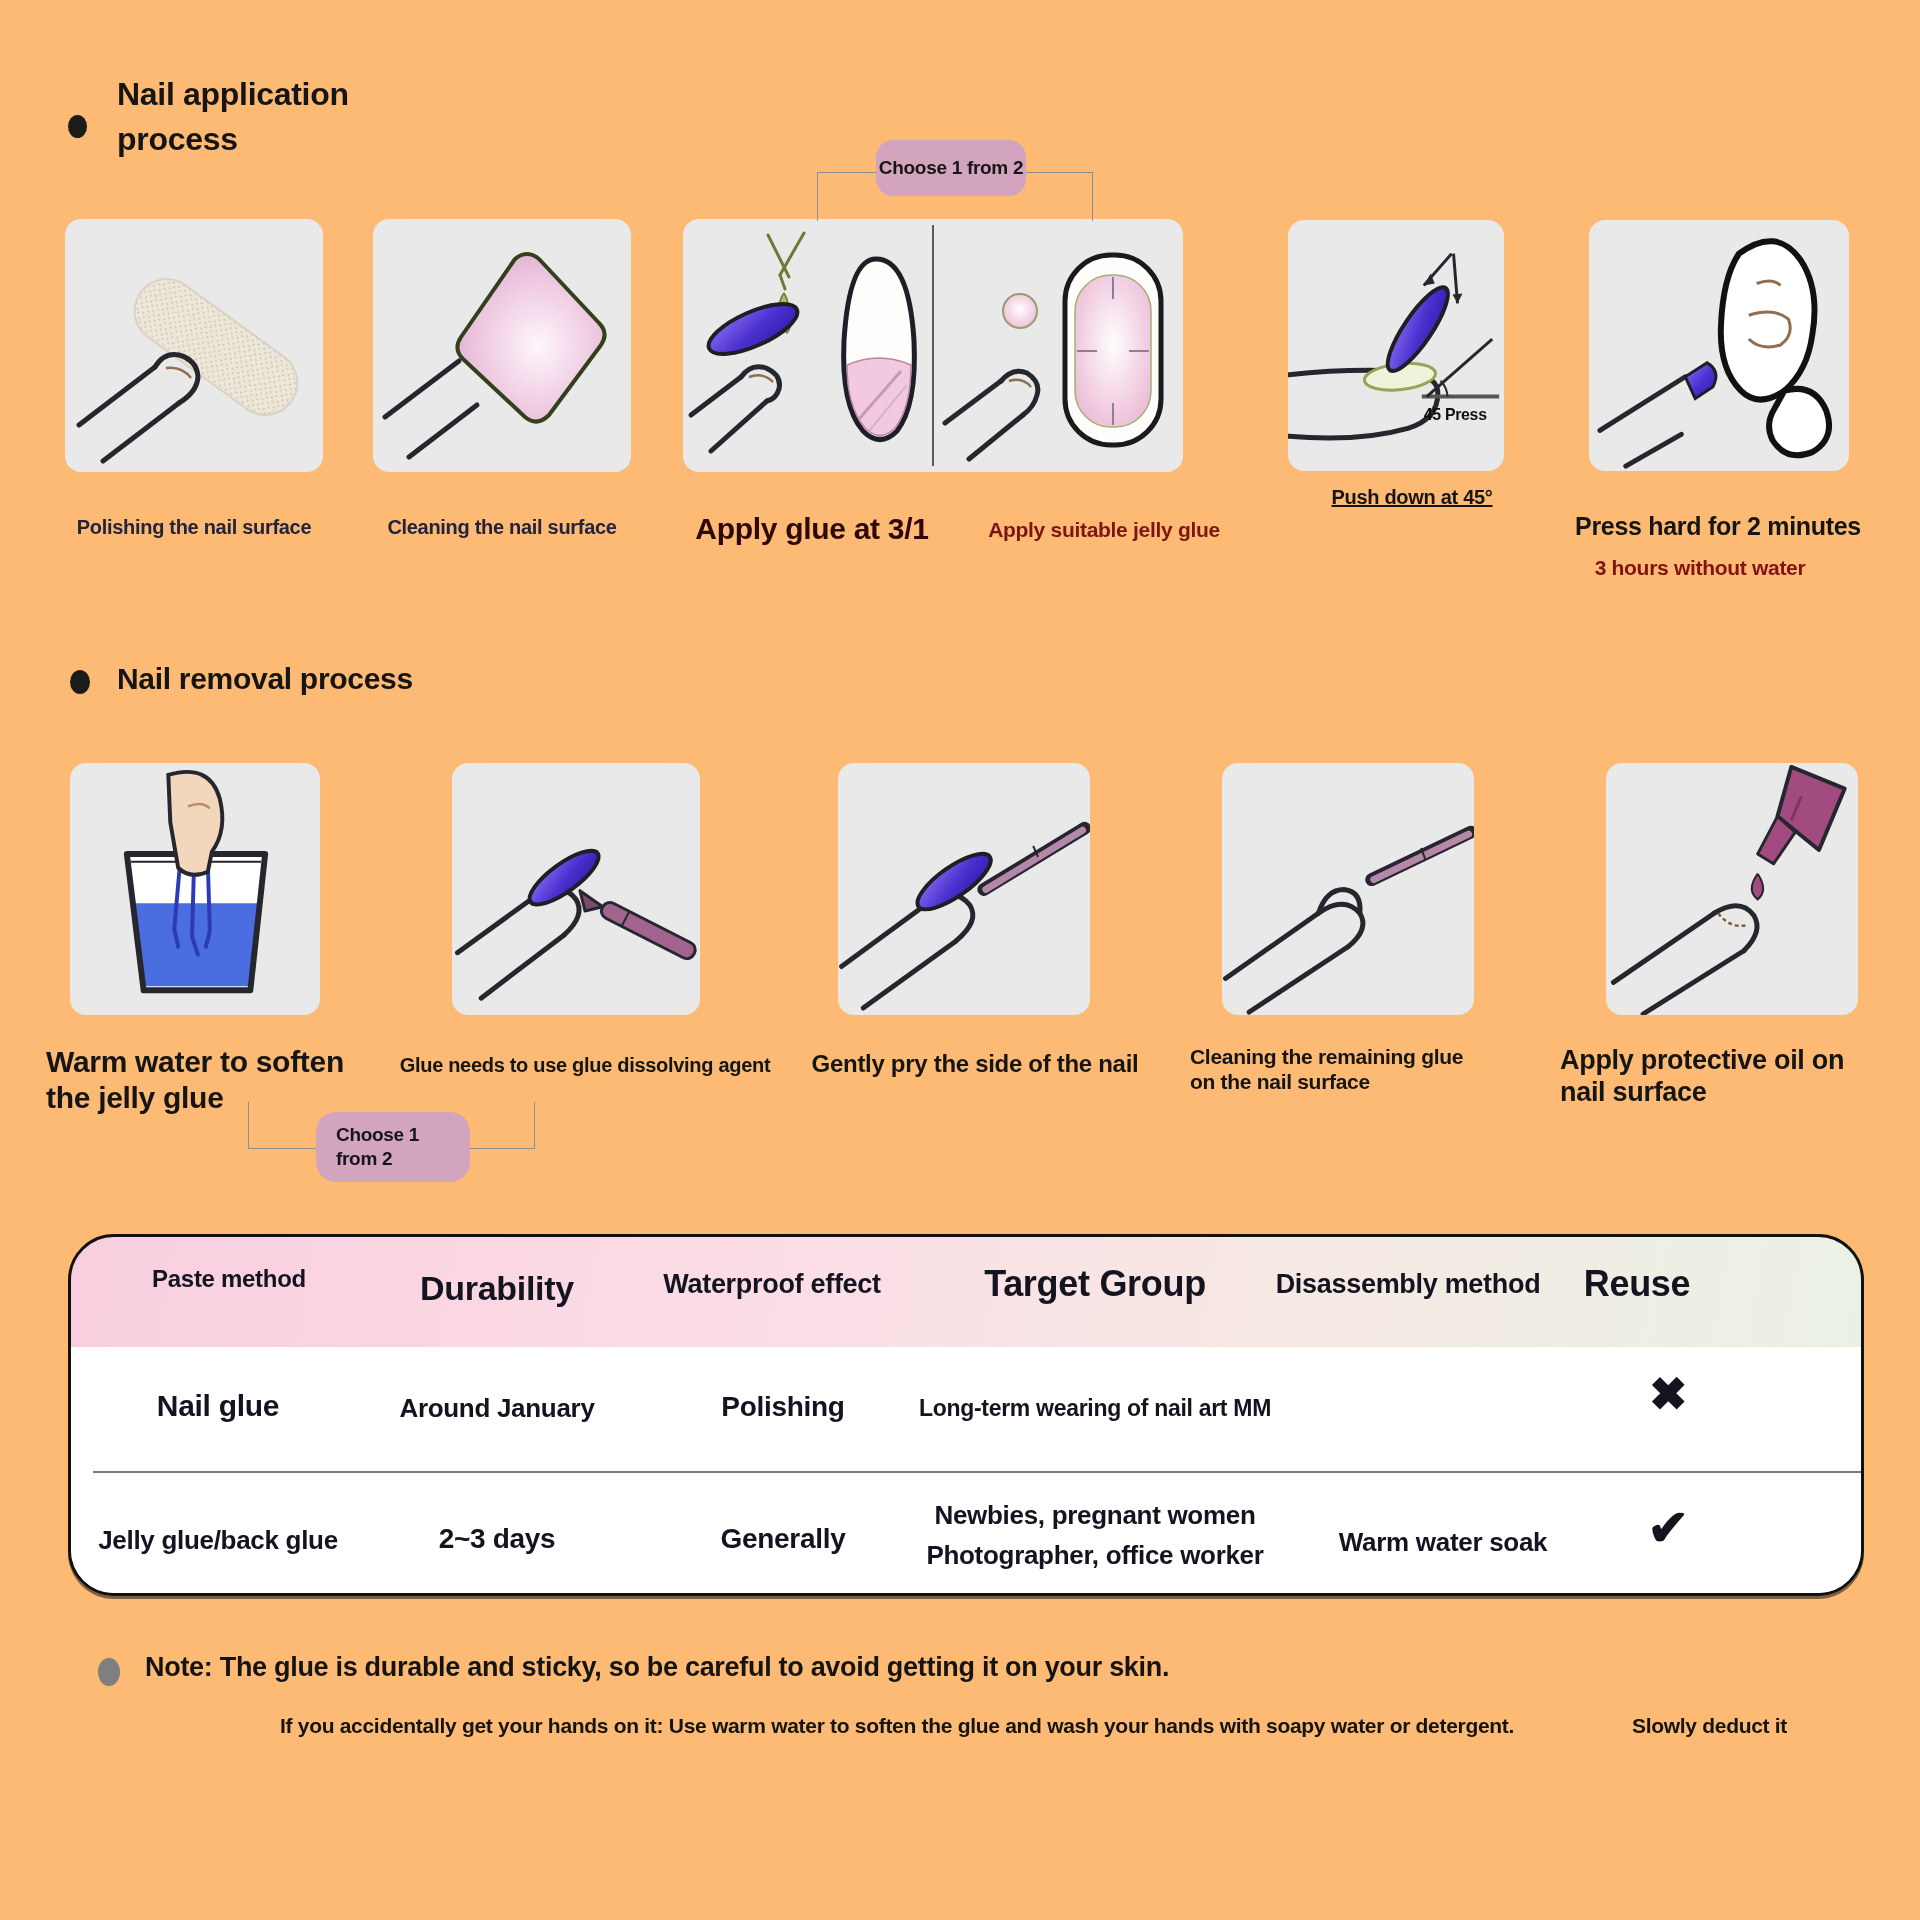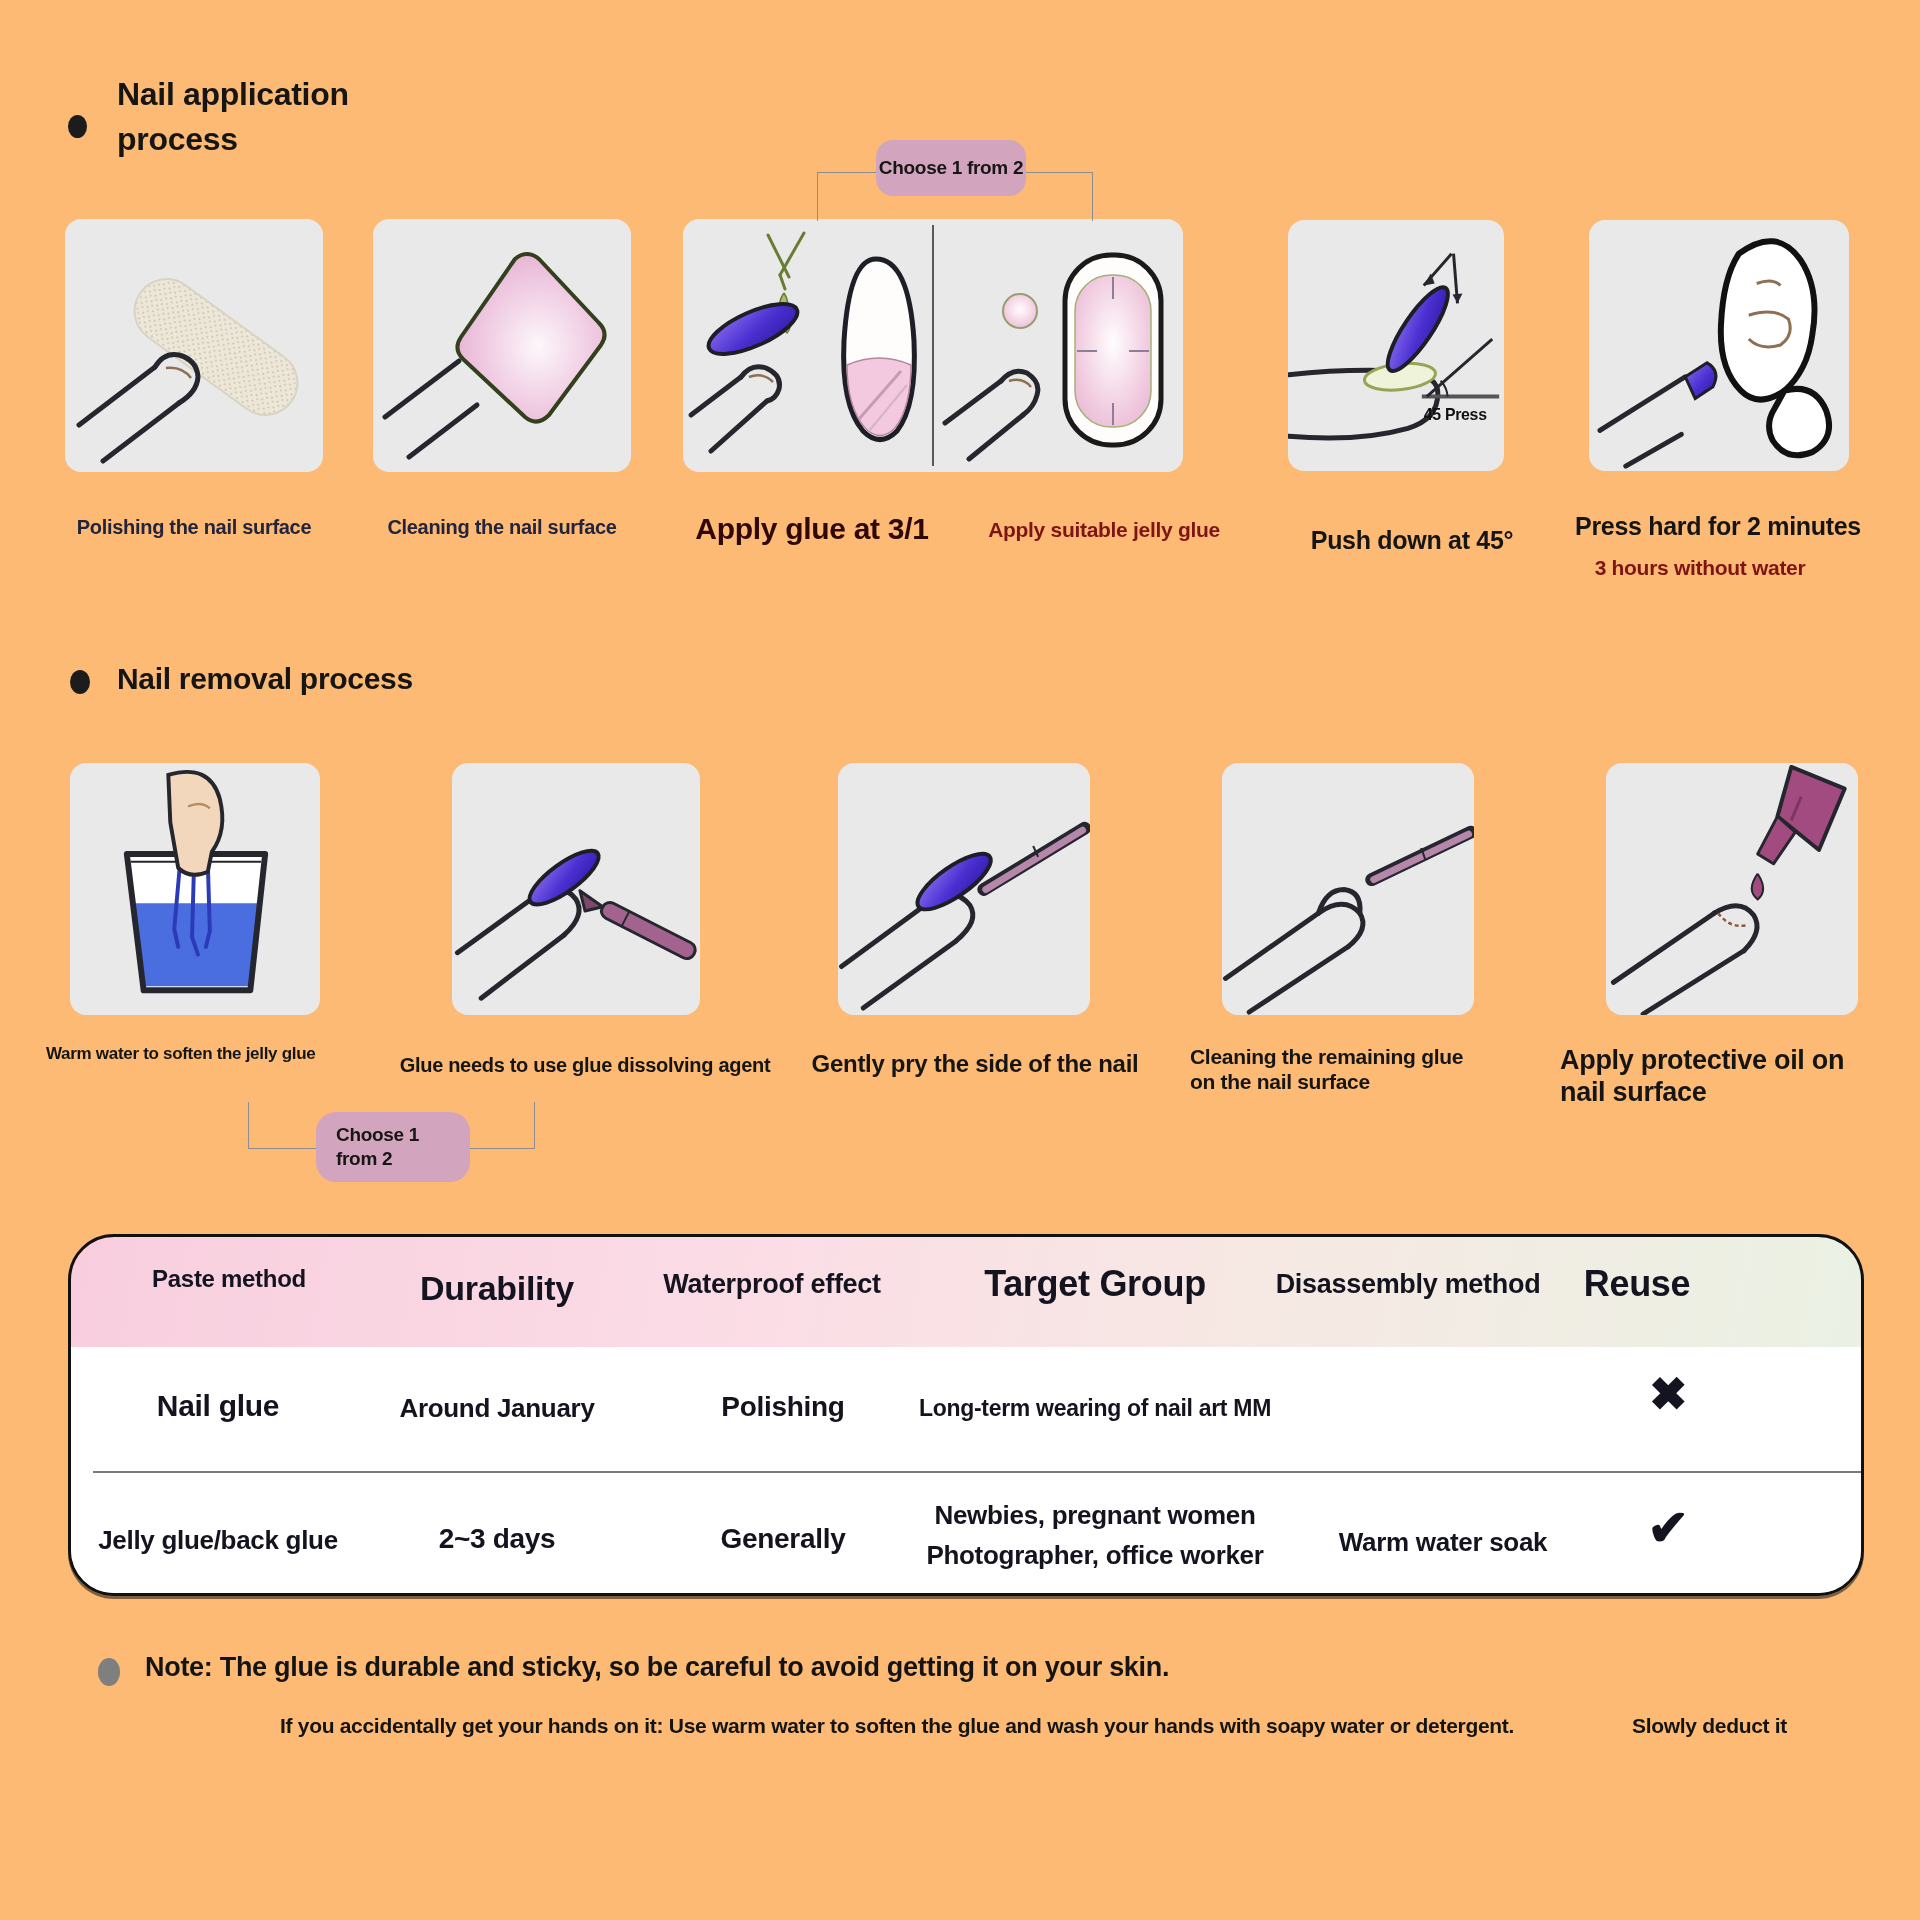--- a/index.html
+++ b/index.html
@@ -157,21 +157,21 @@
       <path d="M196 172 Q226 164 238 192 Q248 220 224 234 Q198 244 184 222 Q176 206 186 190 Z" fill="#fff" stroke="#111" stroke-width="6"></path>
       <path d="M168 64 Q184 58 192 66" fill="none" stroke="#8f6e52" stroke-width="3"></path>
       <path d="M160 96 Q186 88 200 100 Q206 116 192 126 Q172 132 160 120" fill="none" stroke="#8f6e52" stroke-width="3"></path>
     </svg>
   </figure>
 
   <div class="cap center" style="left:194px;top:516px;font-size:20px;">Polishing the nail surface</div>
   <div class="cap center" style="left:502px;top:516px;font-size:20px;">Cleaning the nail surface</div>
   <div class="cap center maroon" style="left:812px;top:512px;font-size:30px;">Apply glue at 3/1</div>
   <div class="cap center red" style="left:1104px;top:518px;font-size:21px;">Apply suitable jelly glue</div>
-  <div class="cap center dark" style="left:1412px;top:526px;font-size:25px;">Push down at 45°</div>
+  <div class="cap center dark" style="left:1412px;top:486px;font-size:20px;text-decoration:underline;">Push down at 45°</div>
   <div class="cap center dark" style="left:1718px;top:512px;font-size:25px;">Press hard for 2 minutes</div>
   <div class="cap center red" style="left:1700px;top:556px;font-size:21px;">3 hours without water</div>
 
   <div class="bullet" style="left:70px;top:670px;width:20px;height:24px;"></div>
   <h2 class="sec-title" style="left:117px;top:662px;font-size:30px;margin:0;">Nail removal process</h2>
 
   <figure class="panel" style="left:70px;top:763px;width:250px;height:252px;margin:0;">
     <svg viewBox="0 0 250 255">
       <path d="M56 92 L196 92 L181 230 L73 230 Z" fill="#ffffff"></path>
       <path d="M64 142 L189 142 L180 226 L75 226 Z" fill="#4a6ee0"></path>
@@ -239,21 +239,21 @@
       <path d="M152 112 q11 17 0 26 q-12 -9 0 -26" fill="#a24b80" stroke="#26262e" stroke-width="2"></path>
       <g fill="none" stroke="#26262e" stroke-width="5" stroke-linecap="round">
         <path d="M6 222 L108 152"></path>
           <path d="M36 254 L138 190"></path>
         <path d="M108 152 Q134 136 148 154 Q158 170 138 190"></path>
       </g>
       <path d="M112 152 Q124 168 142 164" fill="none" stroke="#8a5a3a" stroke-width="2.5" stroke-dasharray="4 3"></path>
     </svg>
   </figure>
 
-  <div class="cap wrap dark" style="left:46px;top:1044px;width:330px;font-size:17px;line-height:1.2;">Warm water to soften the jelly glue</div>
+  <div class="cap wrap dark" style="left:46px;top:1044px;width:330px;font-size:30px;line-height:1.2;">Warm water to soften the jelly glue</div>
   <div class="cap center dark" style="left:585px;top:1054px;font-size:20px;">Glue needs to use glue dissolving agent</div>
   <div class="cap center dark" style="left:975px;top:1050px;font-size:24px;">Gently pry the side of the nail</div>
   <div class="cap wrap dark" style="left:1190px;top:1044px;width:290px;font-size:21px;line-height:1.2;">Cleaning the remaining glue on the nail surface</div>
   <div class="cap wrap dark" style="left:1560px;top:1044px;width:320px;font-size:27px;line-height:1.2;">Apply protective oil on nail surface</div>
 
   <div class="bracket bracket2"></div>
   <div class="badge badge2 pre">Choose 1
 from 2</div>
 
   <div class="spec-table">

